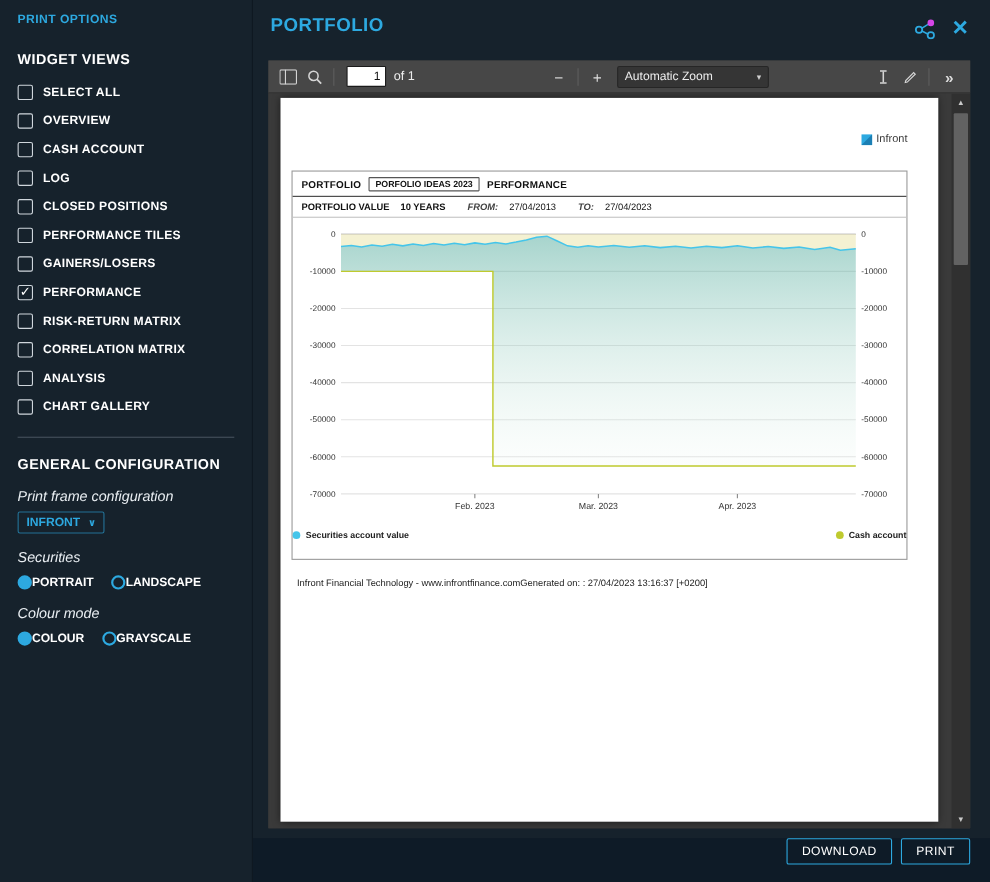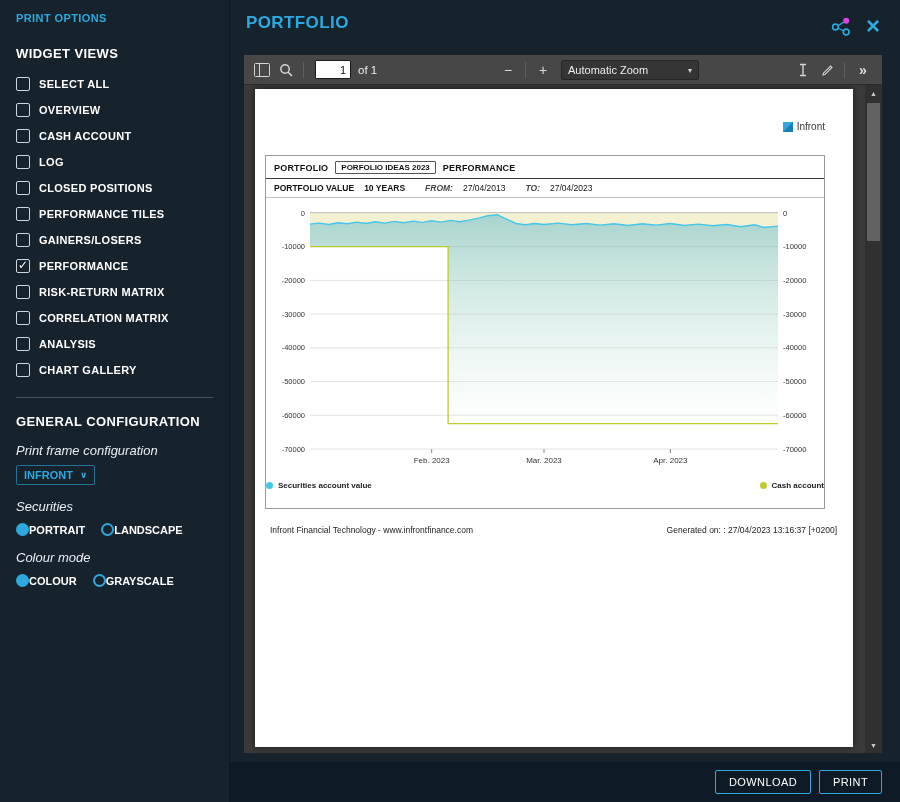--- a/index.html
+++ b/index.html
@@ -62,25 +62,25 @@
   .rt-badge{font-size:8px;font-weight:700;color:#111;border:1px solid #555;padding:1px 5px;border-radius:1px}
   .report-sub-row{display:flex;align-items:center;gap:10px;padding:4px 8px;border-bottom:1px solid #c4c4c4}
   .rs-bold{font-size:8.5px;font-weight:700;color:#111}
   .rs-italic{font-size:8.5px;font-style:italic;font-weight:700;color:#444;margin-left:10px}
   .rs-val{font-size:8.5px;color:#111}
   .chart-wrap{padding:5px 4px 0}
   .legend{display:flex;justify-content:space-between;gap:10px;margin-top:2px}
   .legend-item{display:flex;align-items:center;gap:5px}
   .legend-dot{width:7px;height:7px;border-radius:50%}
   .legend-label{font-size:8px;font-weight:700;color:#222}
-  .page-footer{position:absolute;left:15px;right:16px;top:436px;display:flex;justify-content:space-between}
+  .page-footer{position:absolute;left:15px;right:16px;top:436px;display:flex;}
   .pf-text{font-size:8.5px;color:#222}
 
   
-  .bottom-bar{position:absolute;left:0;right:0;bottom:0;height:40px;background:#0e1b27;display:flex;align-items:center;justify-content:flex-end;gap:8px;padding:0 18px}
+  .bottom-bar{position:absolute;left:0;right:0;bottom:0;height:40px;background:#0e1b27;display:flex;align-items:flex-start;justify-content:flex-end;gap:8px;padding:0 18px}
   .action-btn{height:24px;padding:0 13px;border:1px solid #2da9e0;border-radius:2px;color:#fff;font-size:11px;letter-spacing:.4px;display:flex;align-items:center;background:transparent;cursor:pointer;font-family:inherit}
 </style>
 </head>
 <body>
 
 <div class="app">
 
   <div class="sidebar">
     <div class="sidebar-title">PRINT OPTIONS</div>
     <div class="section-heading">WIDGET VIEWS</div>

